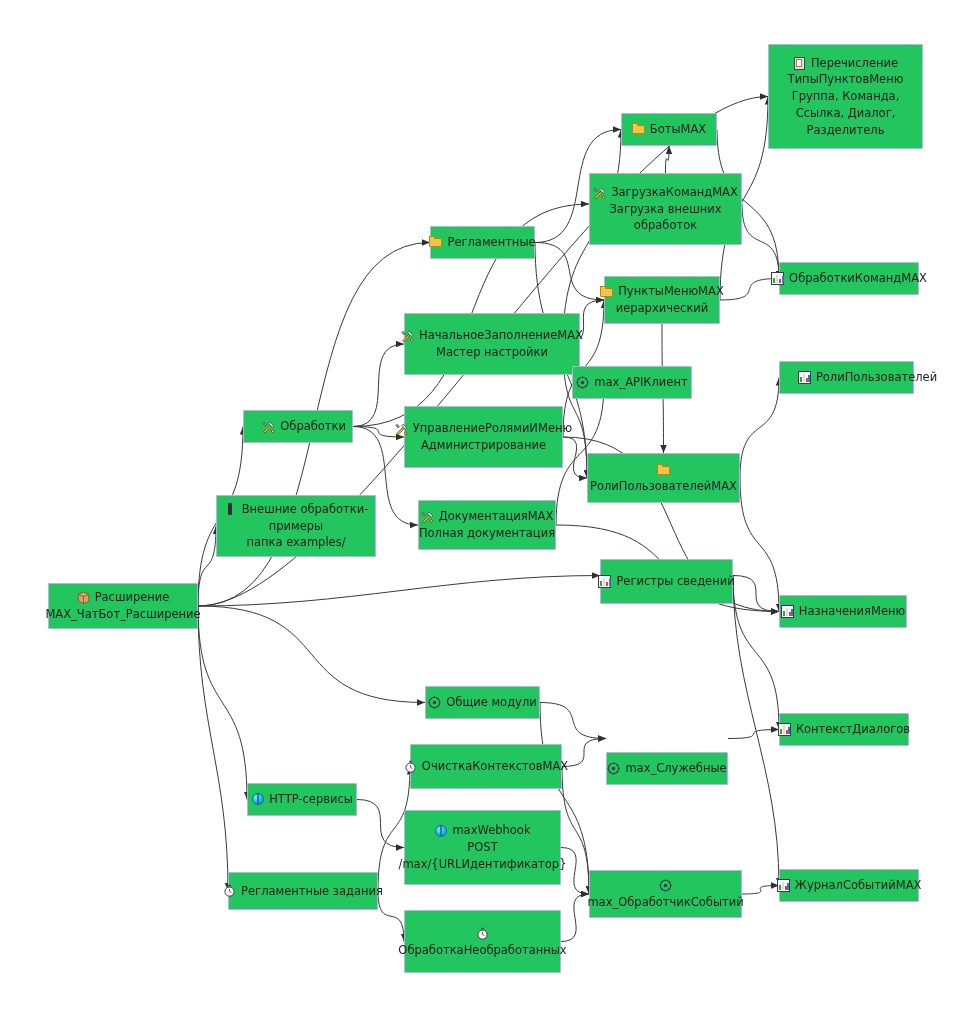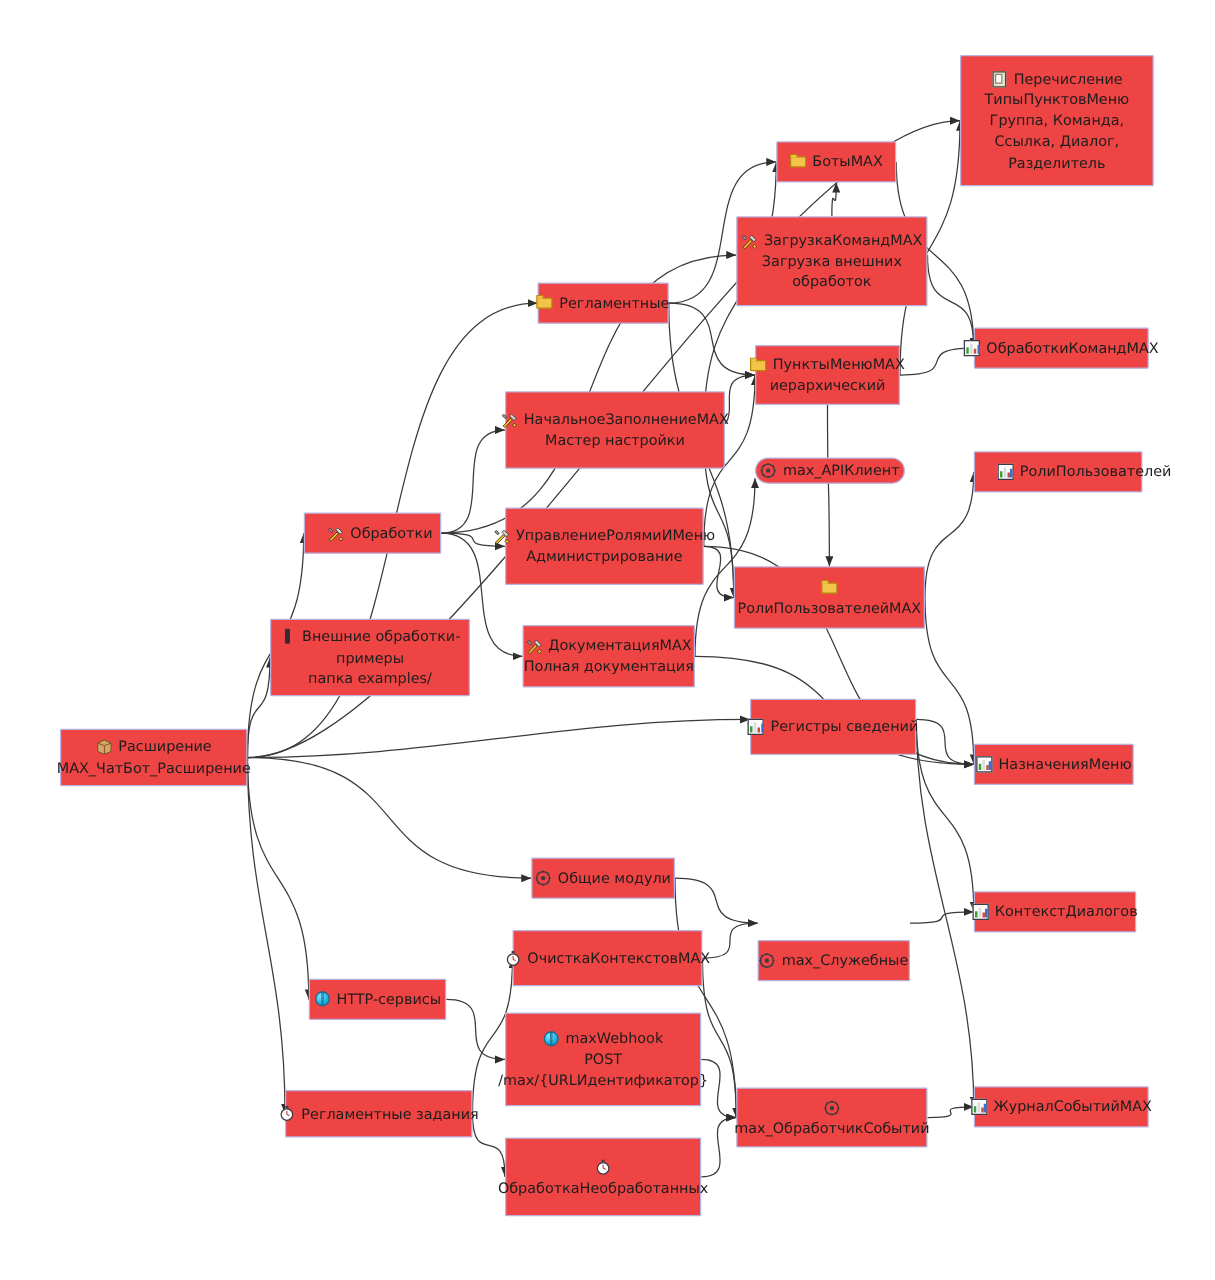--- a/index.html
+++ b/index.html
@@ -7,21 +7,21 @@
   #canvas{
     position:relative;
     width:972px;height:1024px;
     background:#ffffff;
     overflow:hidden;
   }
   #edges{position:absolute;left:0;top:0;width:972px;height:1024px;pointer-events:none;}
   .node{
     position:absolute;
     box-sizing:border-box;
-    background:#ef4444;
+    background:#22c55e;
     border:1px solid #b9b2e0;
     display:flex;
     flex-direction:column;
     align-items:center;
     justify-content:center;
     text-align:center;
     color:#1d1d1d;
     font-size:11.5px;
     line-height:1.45;
     padding:3px 6px;
@@ -208,21 +208,21 @@
         <div class="hdr">
           <span class="ico ico-register">
             <i class="b b1"></i>
             <i class="b b2"></i>
             <i class="b b3"></i>
             <i class="b b4"></i>
           </span>
           <span class="ln">РолиПользователей</span>
         </div>
       </div>
-      <div class="node" style="left: 604px; top: 366px; width: 120px; height: 21px; border-radius: 12px;">
+      <div class="node" style="left: 572px; top: 366px; width: 120px; height: 33px;">
         <div class="hdr">
           <span class="ico"><svg width="13" height="13" viewBox="0 0 13 13">
               <circle cx="6.5" cy="6.5" r="5.2" fill="none" stroke="#3a3a44" stroke-width="1.1"></circle>
               <circle cx="6.5" cy="6.5" r="1.7" fill="#3a3a44"></circle>
               <g stroke="#3a3a44" stroke-width="1">
                 <line x1="6.5" y1="0.4" x2="6.5" y2="2"></line>
                 <line x1="6.5" y1="11" x2="6.5" y2="12.6"></line>
                 <line x1="0.4" y1="6.5" x2="2" y2="6.5"></line>
                 <line x1="11" y1="6.5" x2="12.6" y2="6.5"></line>
                 <line x1="2.2" y1="2.2" x2="3.3" y2="3.3"></line>

